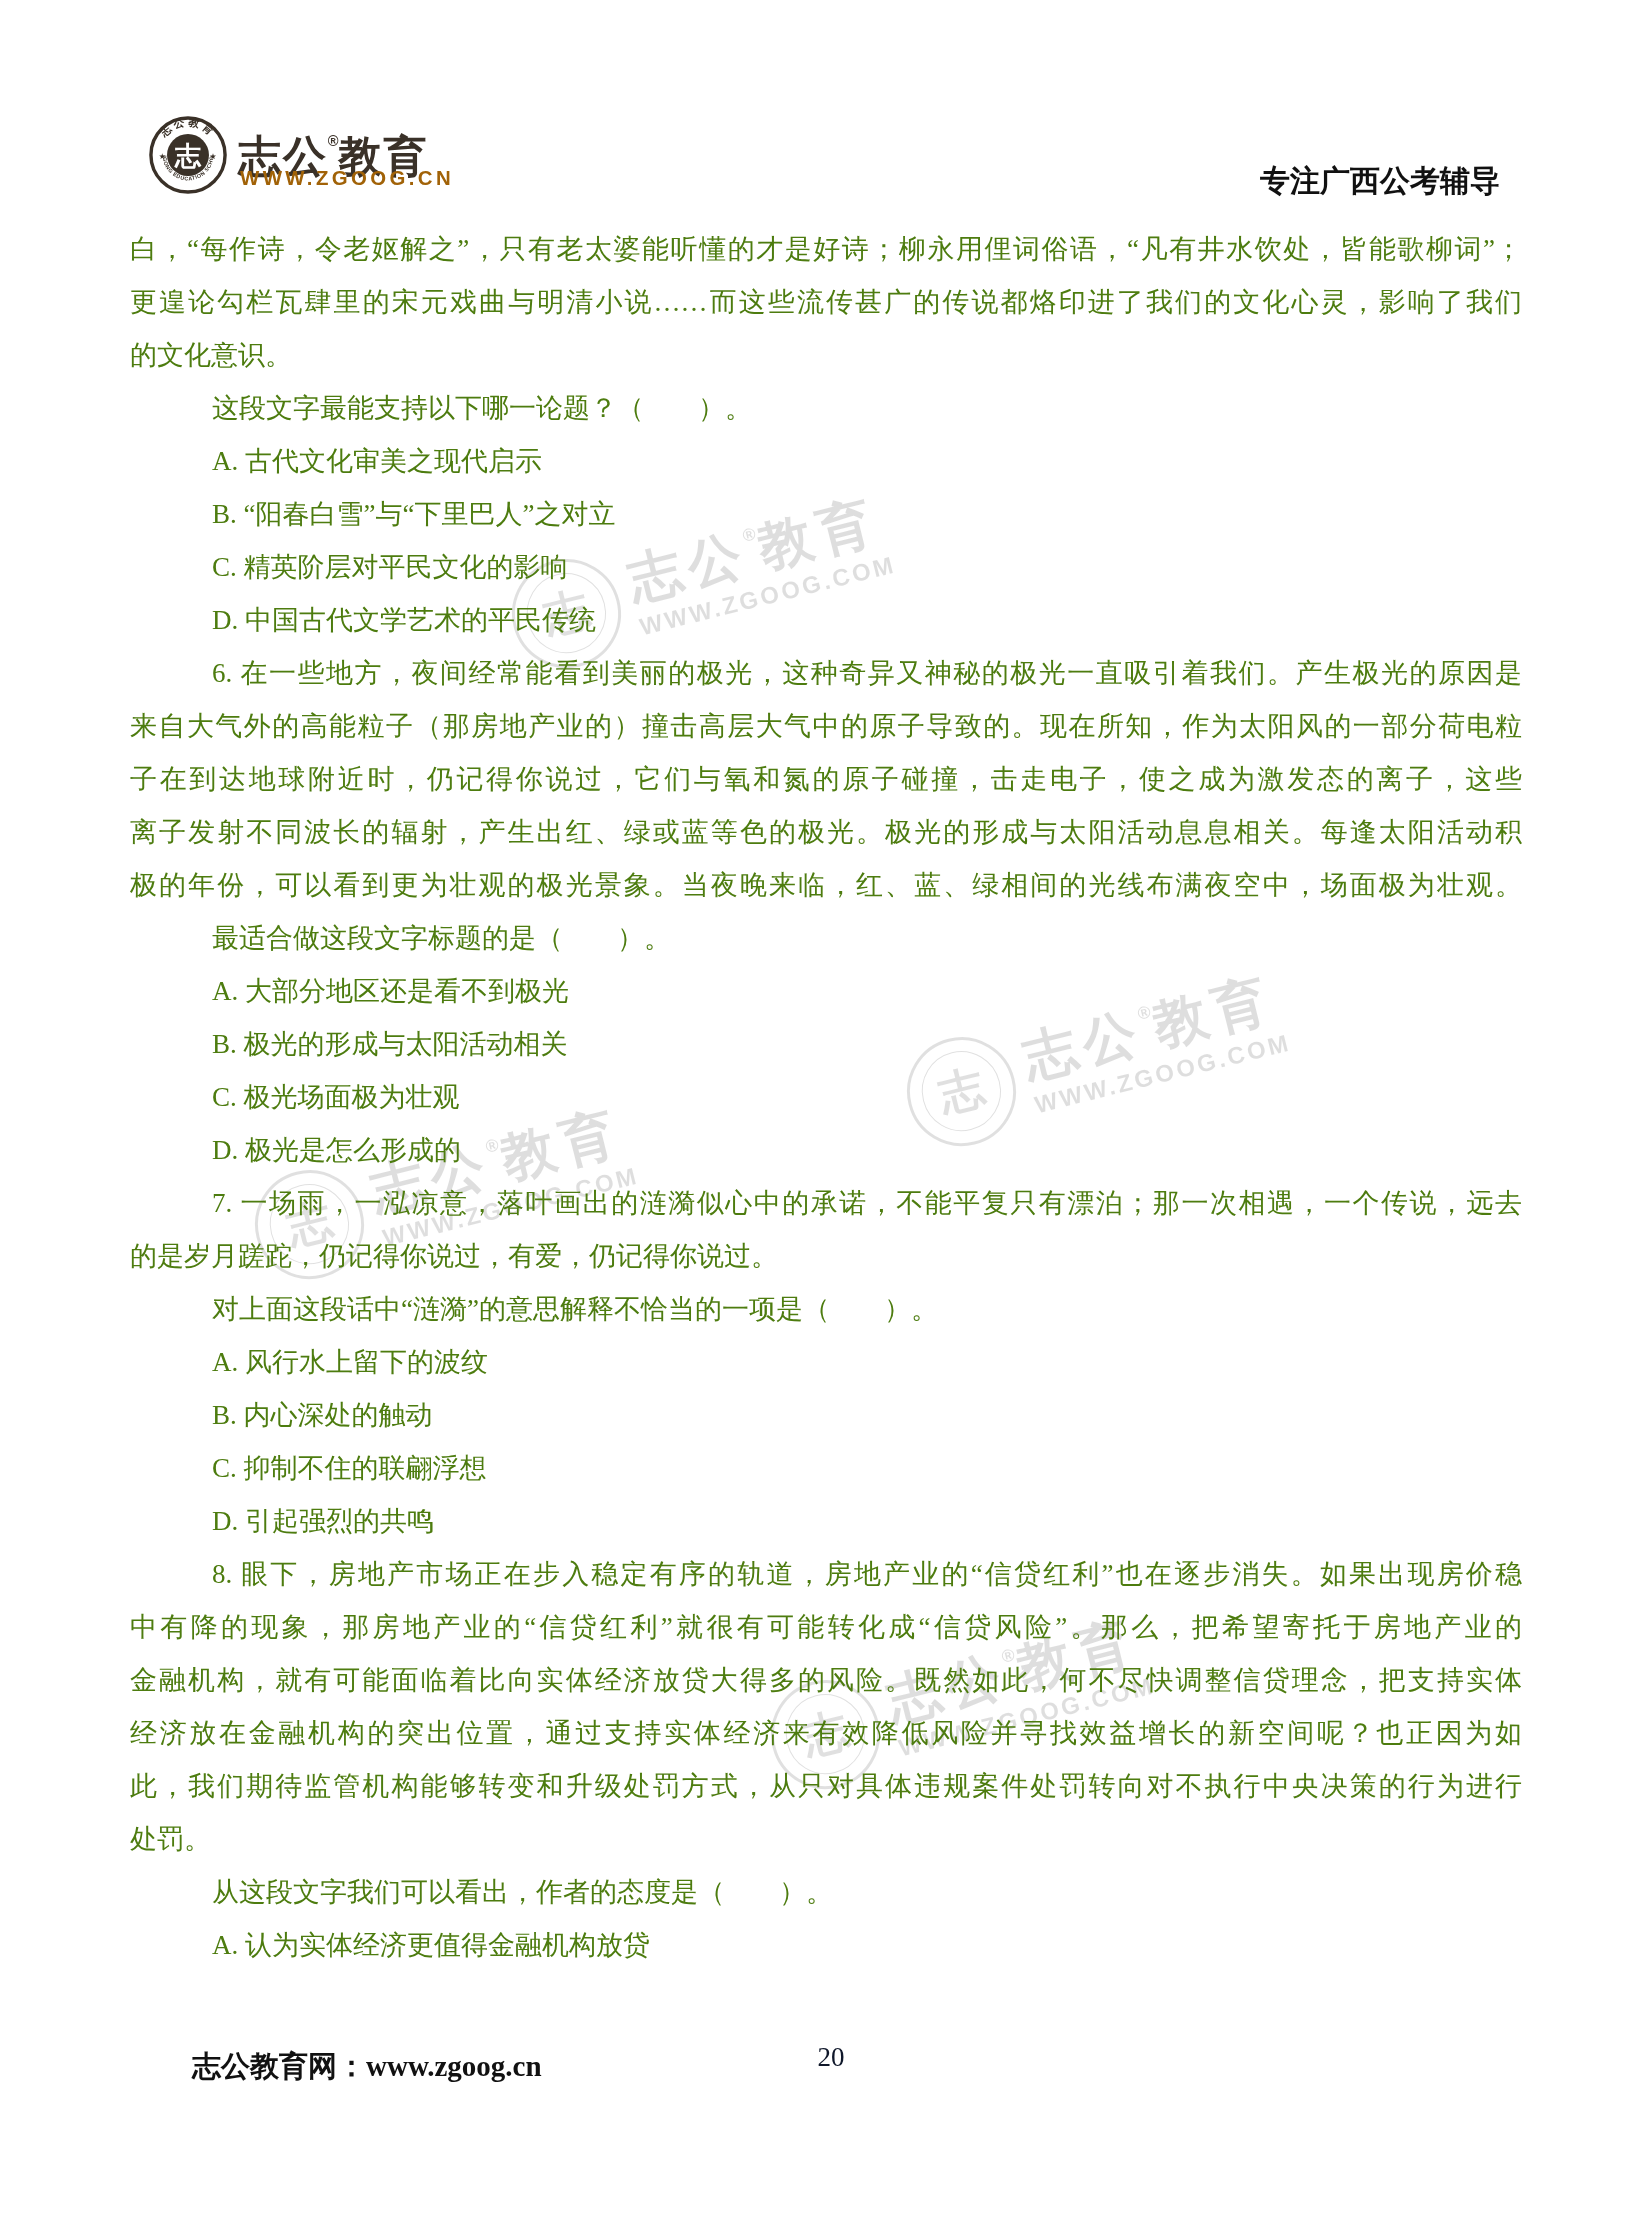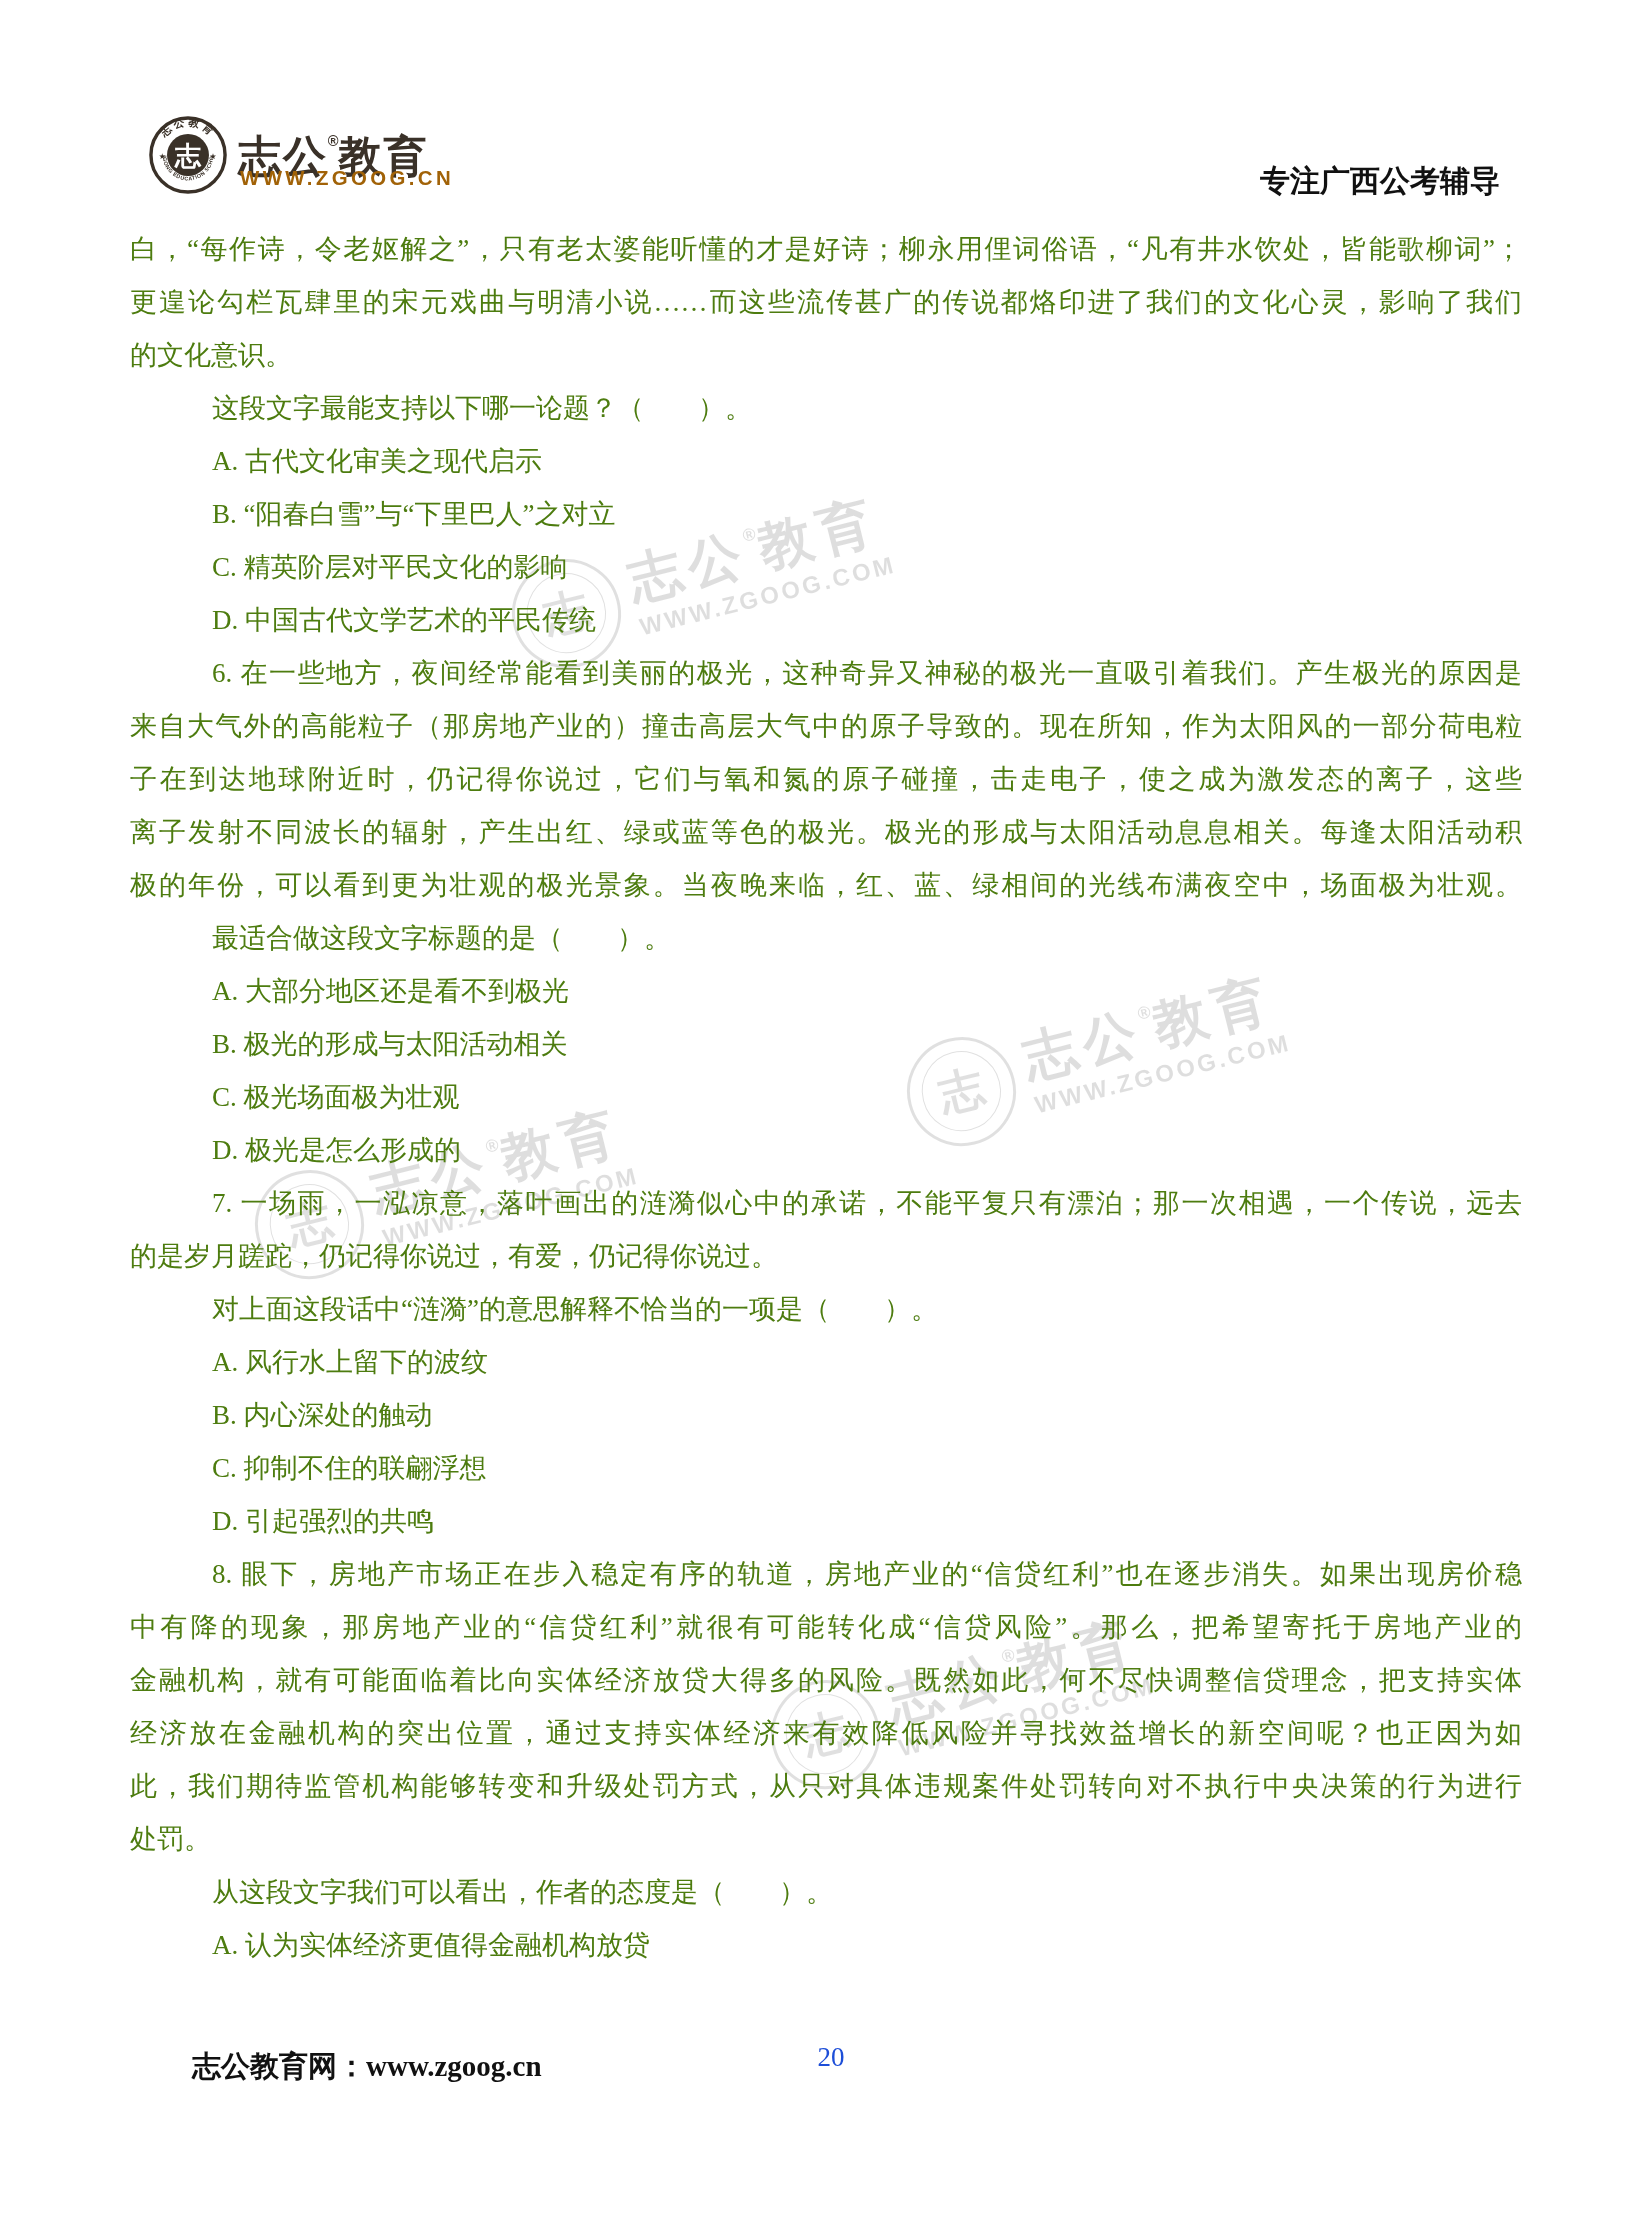--- a/index.html
+++ b/index.html
@@ -80,21 +80,21 @@
   .line.ind { padding-left:82px; }
   .line.jf  { text-align:justify; text-align-last:justify; }
 
   
   .footer-site {
     position:absolute; left:152px; top:2047px; z-index:1;
     font-weight:bold; font-size:29px; color:#111; white-space:nowrap;margin-left:40px;
   }
   .page-num {
     position:absolute; left:0; right:0; top:2042px; z-index:1;
-    text-align:center; font-size:27px; color:#1d4ed8;padding-left:11px;
+    text-align:center; font-size:27px; color:#0f172a;padding-left:11px;
   }
 </style>
 </head>
 <body>
 
 <div class="page">
 
   <div class="header-seal">
     <svg width="80" height="80" viewBox="0 0 82 82">
       <defs>

